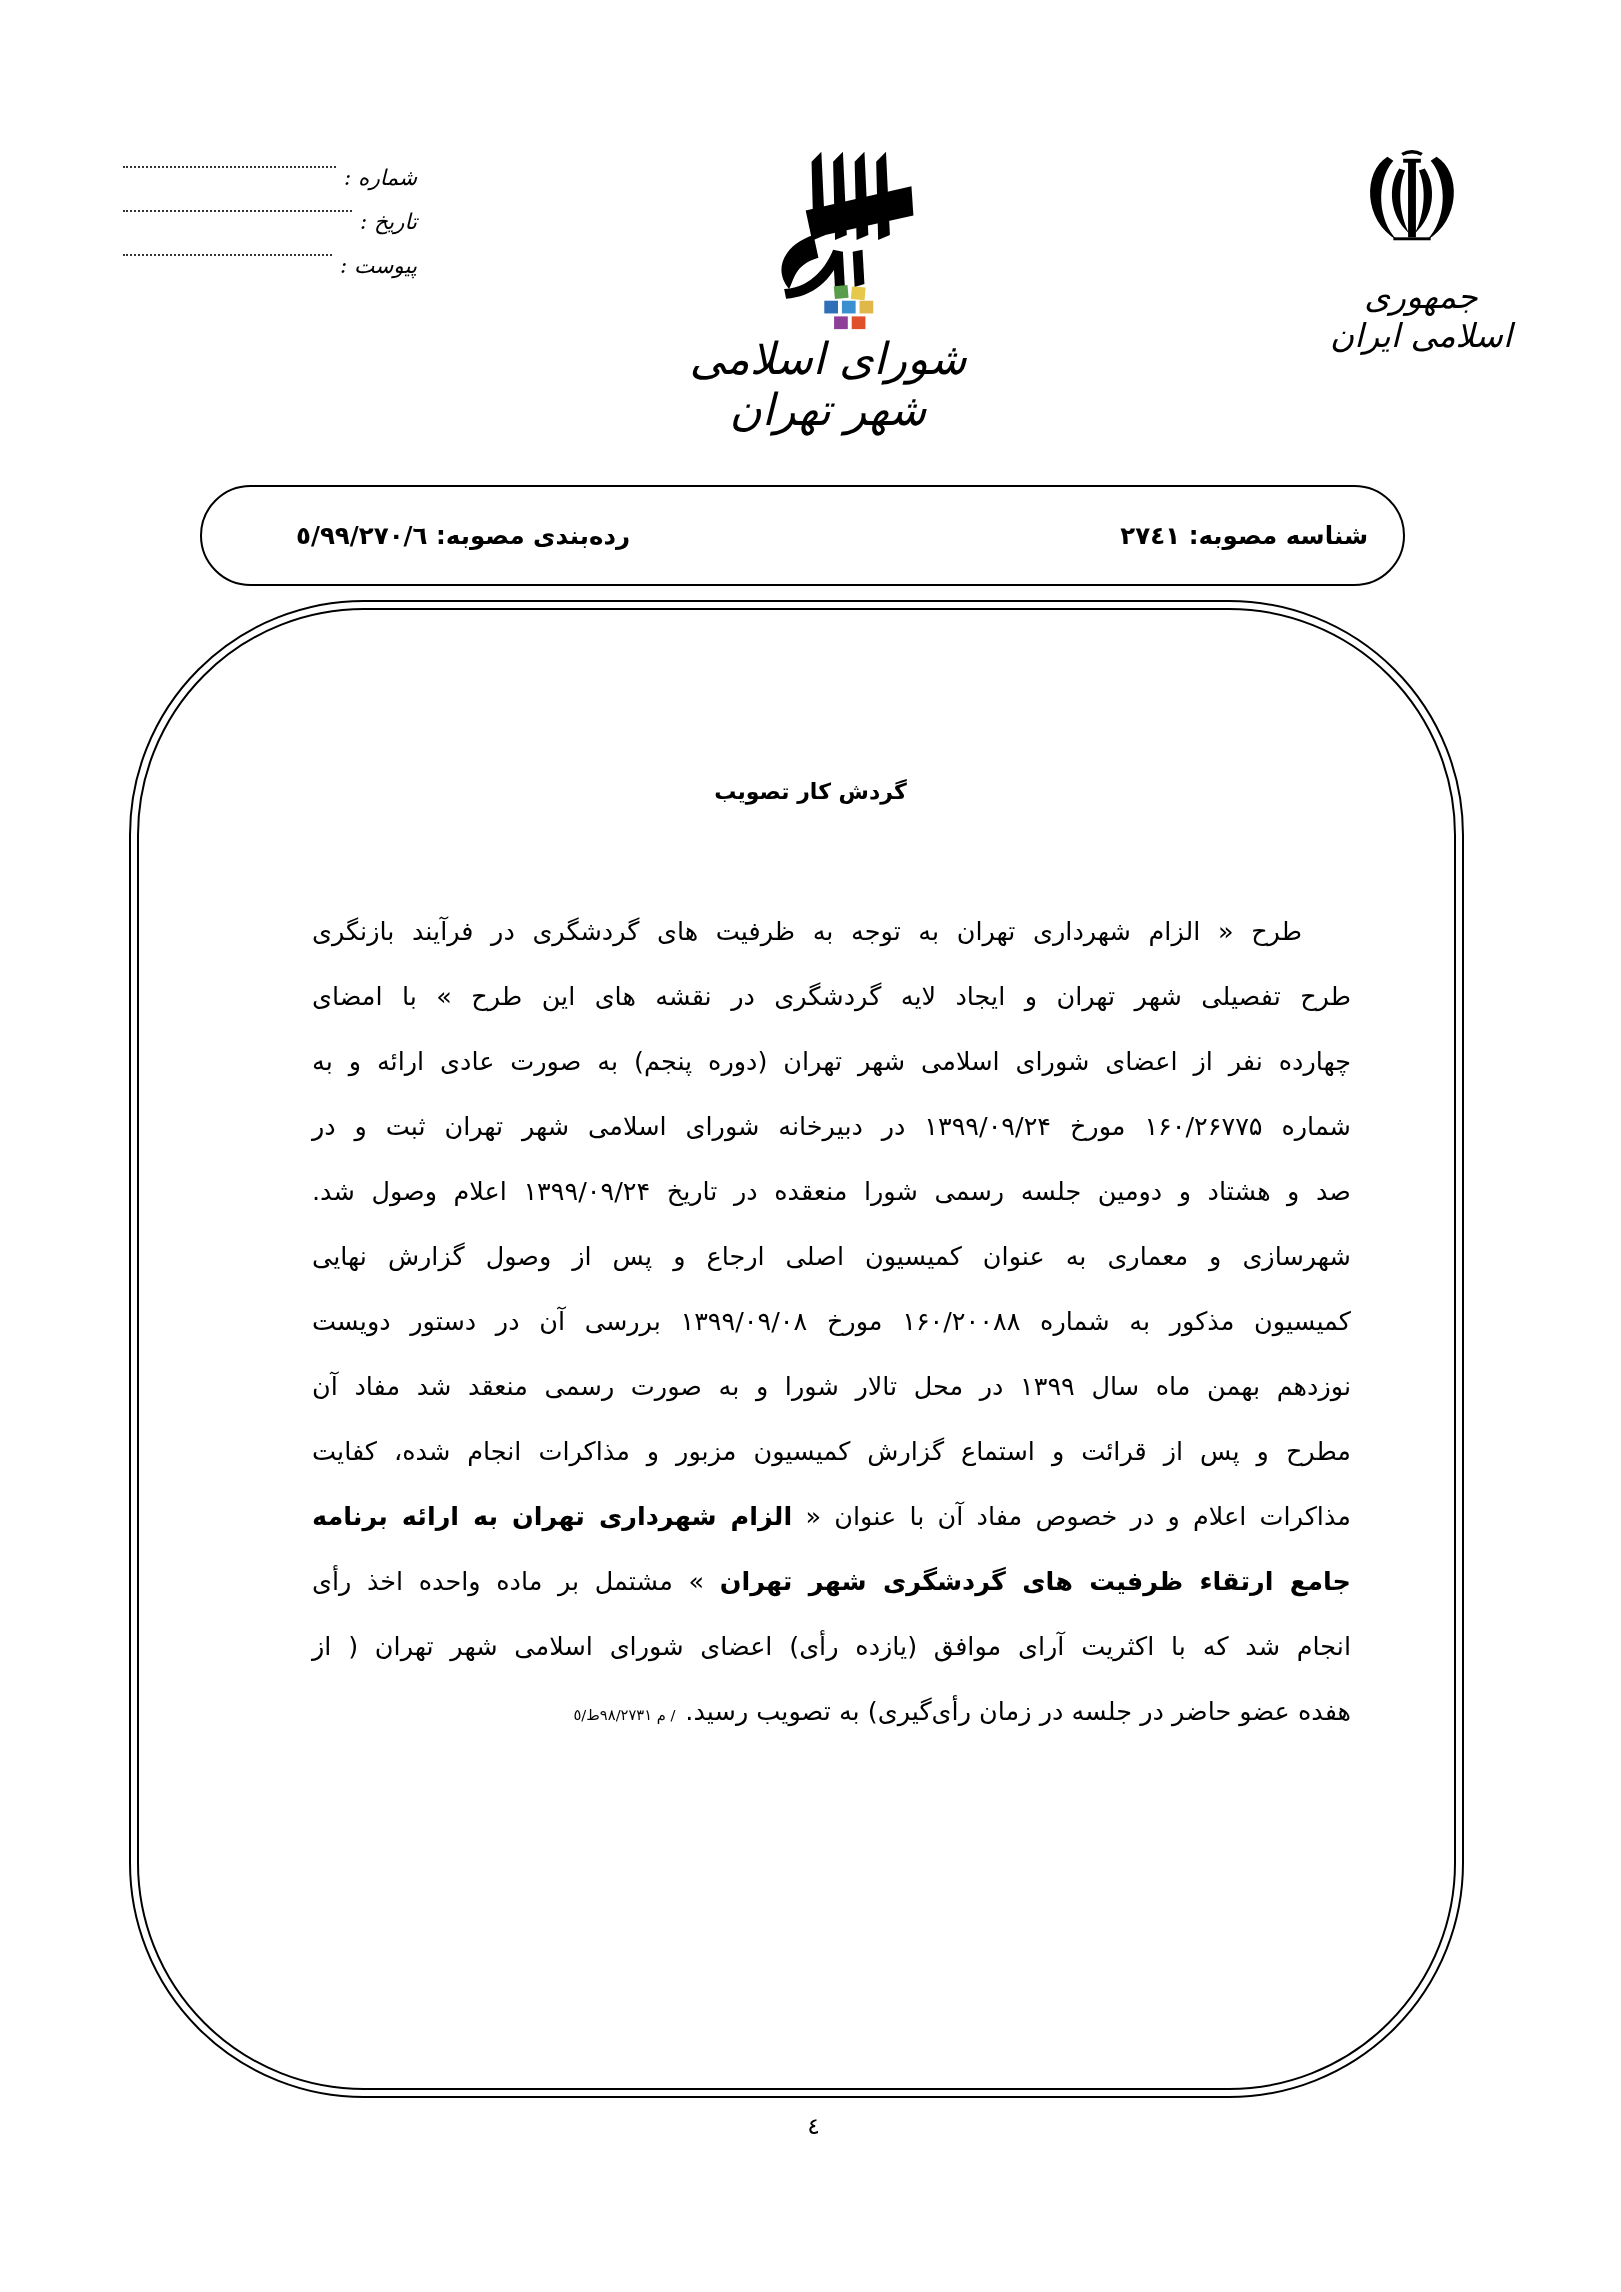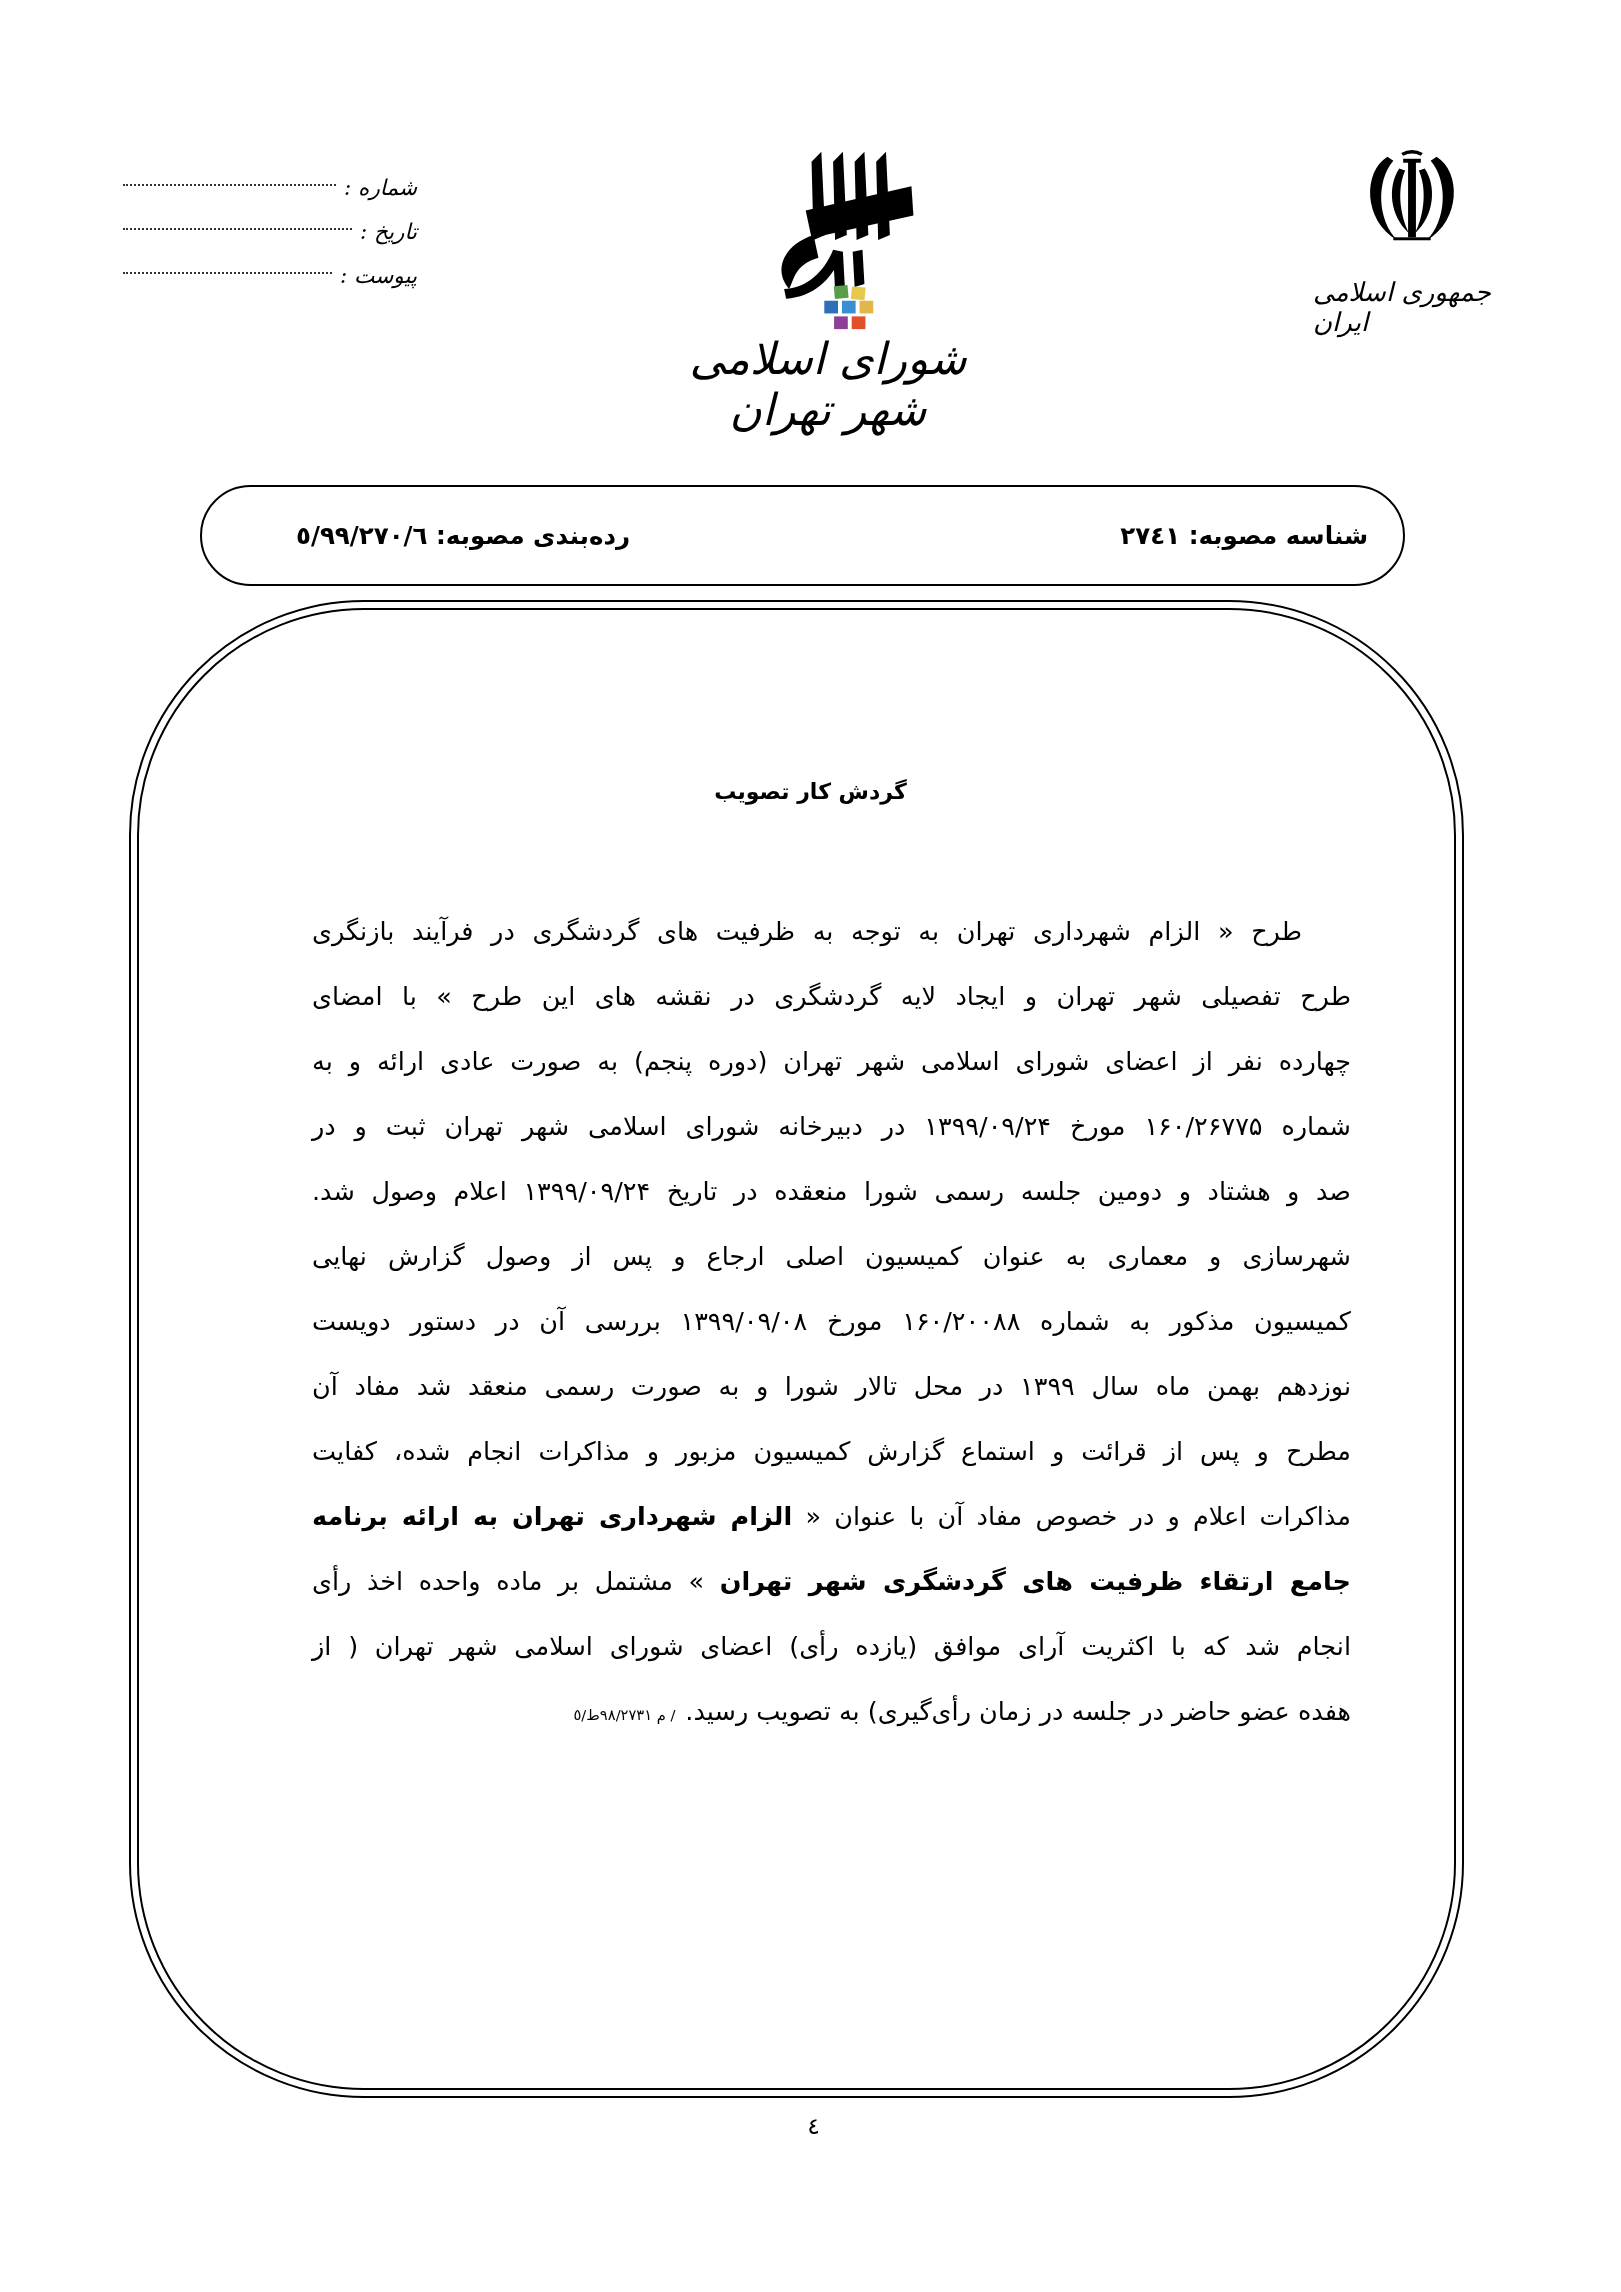--- a/index.html
+++ b/index.html
@@ -1,30 +1,30 @@
 <!DOCTYPE html>
 <html><head>
   <meta charset="utf-8">
   <style>
     html, body { margin: 0; padding: 0; background: #ffffff; }
     body { width: 1621px; height: 2293px; position: relative; overflow: hidden; font-family: "DejaVu Sans", sans-serif; color: #000; }
 
     
     .ref-fields { position: absolute; left: 123px; top: 165px; width: 294px; direction: rtl; }
-    .ref-row { display: flex; align-items: center; height: 44px; }
+    .ref-row { display: flex; align-items: flex-start; height: 44px; }
     .ref-label { font-family: "DejaVu Serif", serif; font-style: italic; font-size: 21.6px; white-space: nowrap; margin-left: 7.8px; }
     .ref-dots { flex: 1; border-bottom: 2px dotted #333; height: 1px; margin-bottom: 5.9px; }
 
     
     .council-logo { position: absolute; left: 696px; top: 142px; width: 284px; height: 245px; }
     .council-name { position: absolute; left: 686px; top: 333px; width: 284px; text-align: center; font-family: "DejaVu Serif", serif; font-style: italic; font-size: 44px; direction: rtl; }
 
     
     .emblem { position: absolute; left: 1358px; top: 147px; width: 108px; height: 108px; }
-    .emblem-caption { position: absolute; left: 1313px; top: 277px; width: 216px; text-align: left; font-family: "DejaVu Serif", serif; font-style: italic; font-size: 26px; direction: rtl; }
+    .emblem-caption { position: absolute; left: 1313px; top: 277px; width: 216px; text-align: center; font-family: "DejaVu Serif", serif; font-style: italic; font-size: 33px; direction: rtl; }
 
     
     .info-box { position: absolute; left: 200px; top: 485px; width: 1205px; height: 101px; border: 2.9px solid #000; border-radius: 51px; box-sizing: border-box; direction: rtl; }
     .info-item { position: absolute; top: 34px; font-family: "DejaVu Sans", sans-serif; font-weight: bold; font-size: 24.5px; white-space: nowrap; }
     .info-id { right: 35px; }
     .info-class { left: 94px; }
 
     
     .frame-outer { position: absolute; left: 129px; top: 600px; width: 1335px; height: 1498px; border: 2.9px solid #000; border-radius: 235px; box-sizing: border-box; }
     .frame-inner { position: absolute; left: 137px; top: 608px; width: 1319px; height: 1482px; border: 2px solid #000; border-radius: 227px; box-sizing: border-box; }

